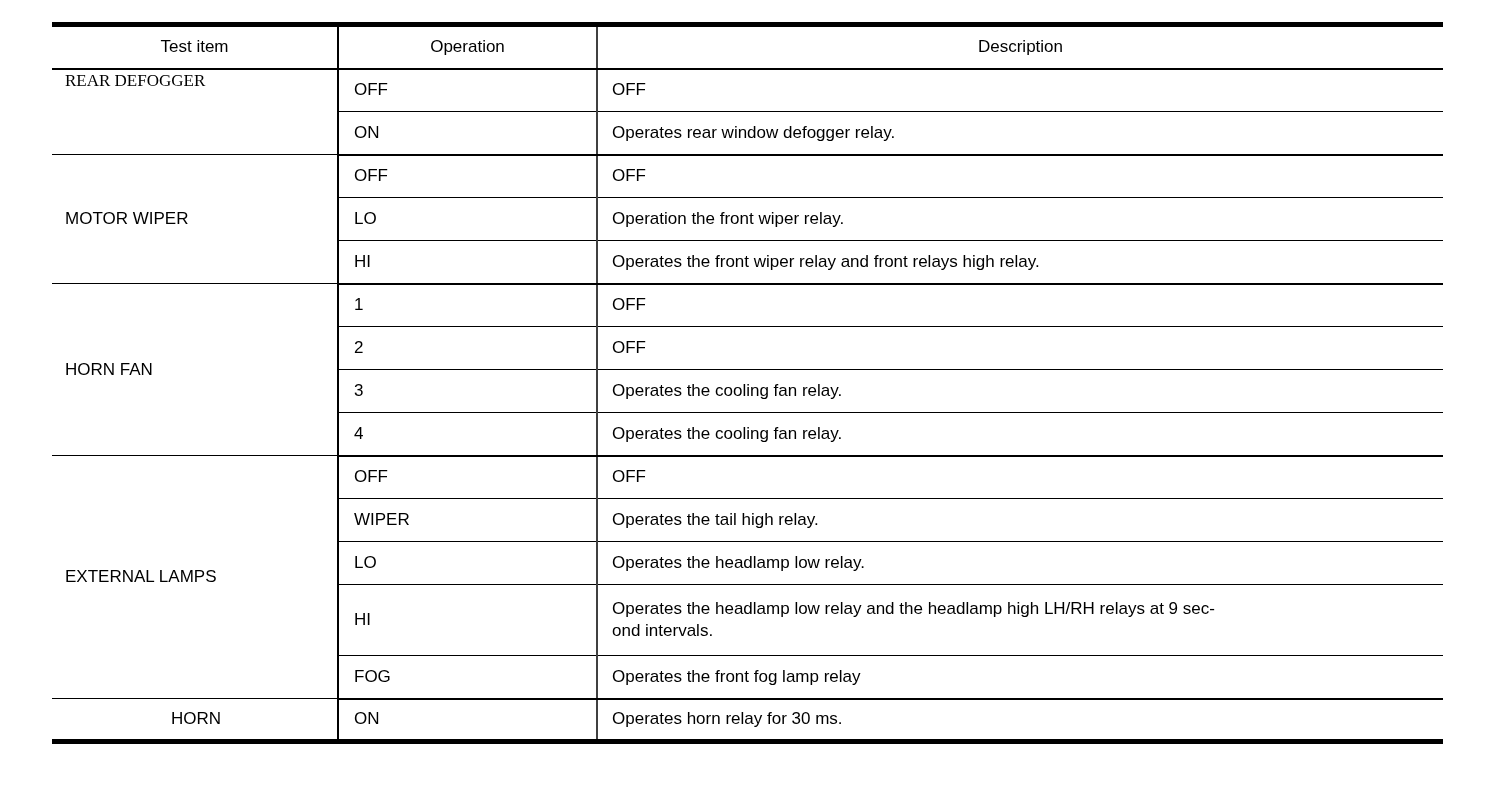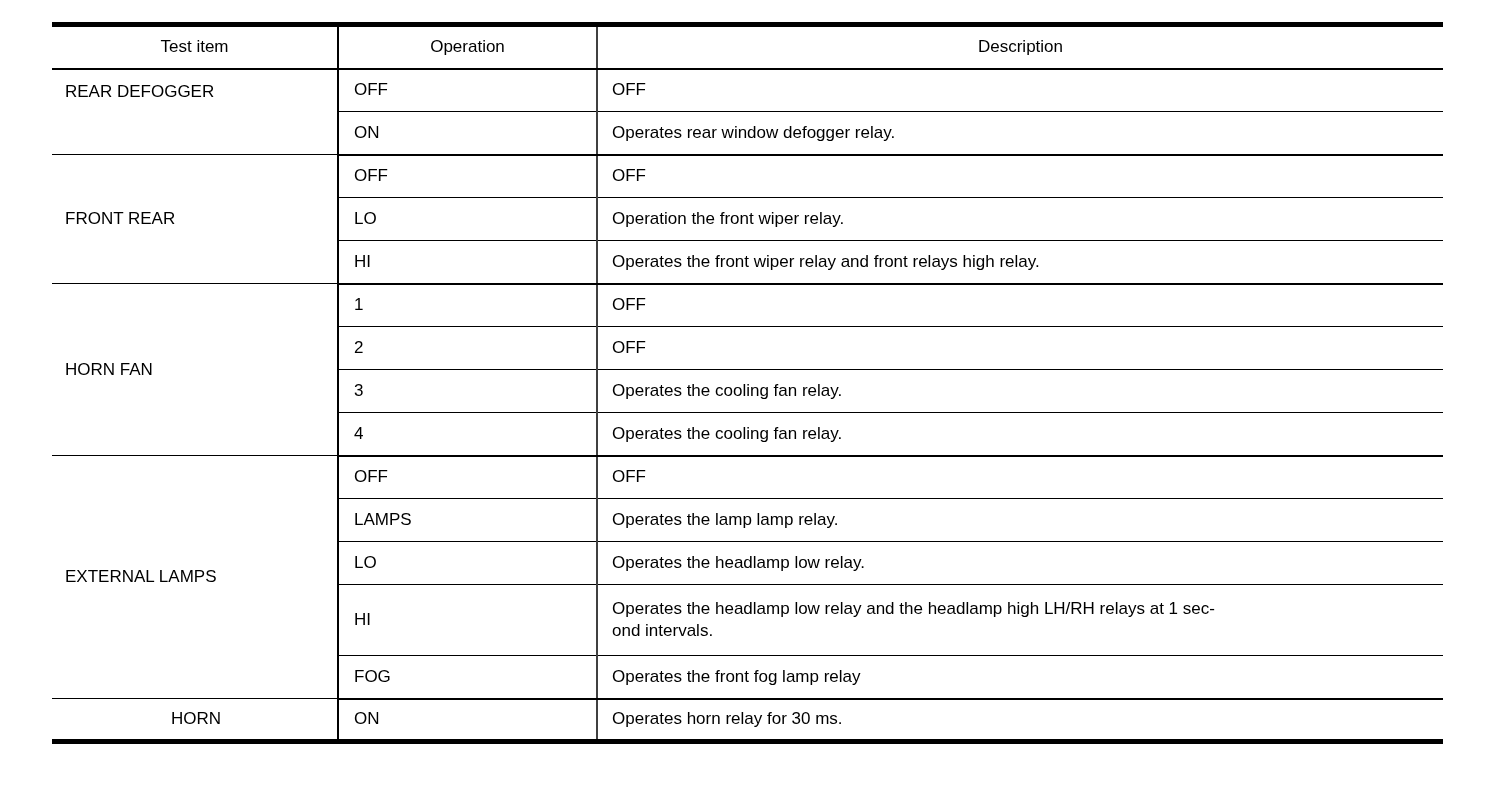--- a/index.html
+++ b/index.html
@@ -53,21 +53,21 @@
   .test-table .col-operation  { border-right: 2px solid #404040; }
   
   .test-table td.cell-test-item {
     vertical-align: middle;
     padding: 0 10px 0 13px;
     border-bottom: 2px solid #000000;
   }
   .test-table td.cell-test-item.last-group { border-bottom: none; text-align: center; }
   .test-table td.cell-test-item.align-top {
     vertical-align: top;
-    padding-top: 11px;
+    font-family: Liberation Serif, serif;
   }
   .test-table td.cell-operation {
     vertical-align: middle;
     padding: 0 10px 0 15px;
   }
   .test-table td.cell-description {
     vertical-align: middle;
     padding: 0 10px 0 14px;
     white-space: pre-line;
   }
@@ -93,21 +93,21 @@
         <td class="cell-test-item col-test-item align-top" rowspan="2">REAR DEFOGGER</td>
         <td class="cell-operation col-operation">OFF</td>
         <td class="cell-description">OFF</td>
       </tr>
       <tr class="body-row group-end">
         <td class="cell-operation col-operation">ON</td>
         <td class="cell-description">Operates rear window defogger relay.</td>
       </tr>
 
       <tr class="body-row">
-        <td class="cell-test-item col-test-item" rowspan="3">FRONT REAR</td>
+        <td class="cell-test-item col-test-item" rowspan="3">MOTOR WIPER</td>
         <td class="cell-operation col-operation">OFF</td>
         <td class="cell-description">OFF</td>
       </tr>
       <tr class="body-row">
         <td class="cell-operation col-operation">LO</td>
         <td class="cell-description">Operation the front wiper relay.</td>
       </tr>
       <tr class="body-row group-end">
         <td class="cell-operation col-operation">HI</td>
         <td class="cell-description">Operates the front wiper relay and front relays high relay.</td>
@@ -130,30 +130,30 @@
         <td class="cell-operation col-operation">4</td>
         <td class="cell-description">Operates the cooling fan relay.</td>
       </tr>
 
       <tr class="body-row">
         <td class="cell-test-item col-test-item" rowspan="5">EXTERNAL LAMPS</td>
         <td class="cell-operation col-operation">OFF</td>
         <td class="cell-description">OFF</td>
       </tr>
       <tr class="body-row">
-        <td class="cell-operation col-operation">LAMPS</td>
-        <td class="cell-description">Operates the lamp lamp relay.</td>
+        <td class="cell-operation col-operation">WIPER</td>
+        <td class="cell-description">Operates the tail high relay.</td>
       </tr>
       <tr class="body-row">
         <td class="cell-operation col-operation">LO</td>
         <td class="cell-description">Operates the headlamp low relay.</td>
       </tr>
       <tr class="body-row tall-row">
         <td class="cell-operation col-operation">HI</td>
-        <td class="cell-description">Operates the headlamp low relay and the headlamp high LH/RH relays at 1 sec-
+        <td class="cell-description">Operates the headlamp low relay and the headlamp high LH/RH relays at 9 sec-
 ond intervals.</td>
       </tr>
       <tr class="body-row group-end">
         <td class="cell-operation col-operation">FOG</td>
         <td class="cell-description">Operates the front fog lamp relay</td>
       </tr>
 
       <tr class="body-row">
         <td class="cell-test-item col-test-item last-group">HORN</td>
         <td class="cell-operation col-operation">ON</td>

